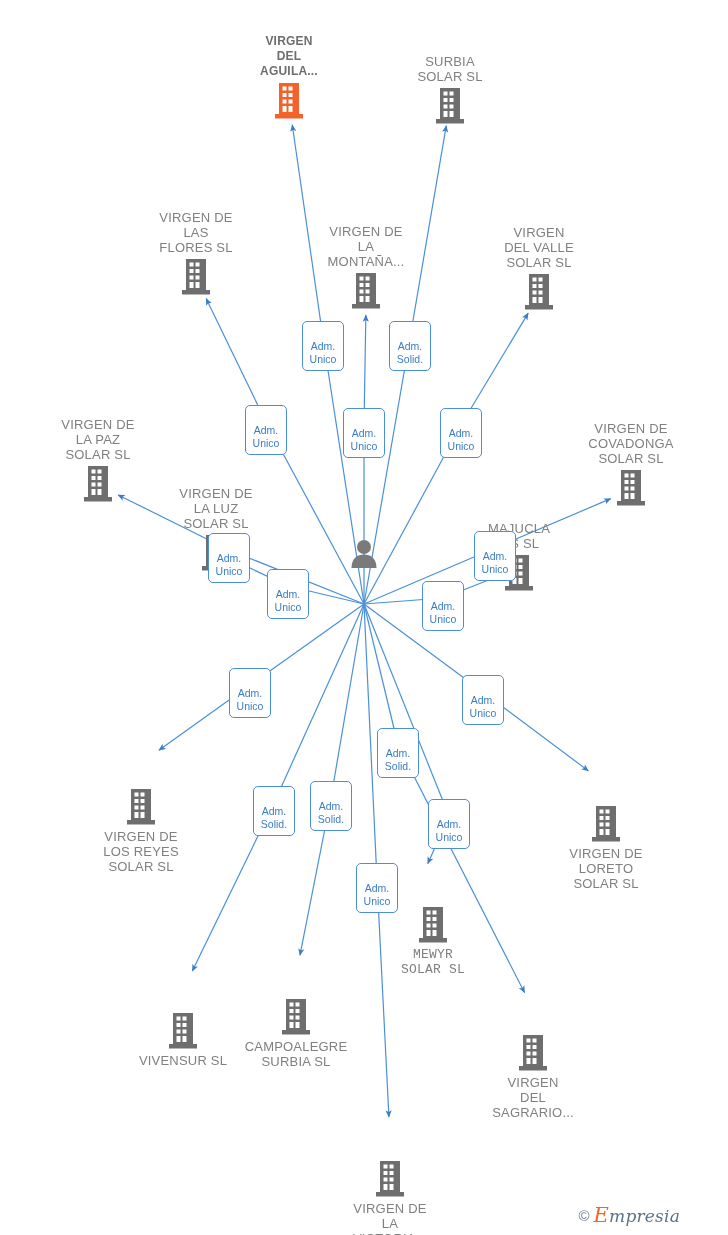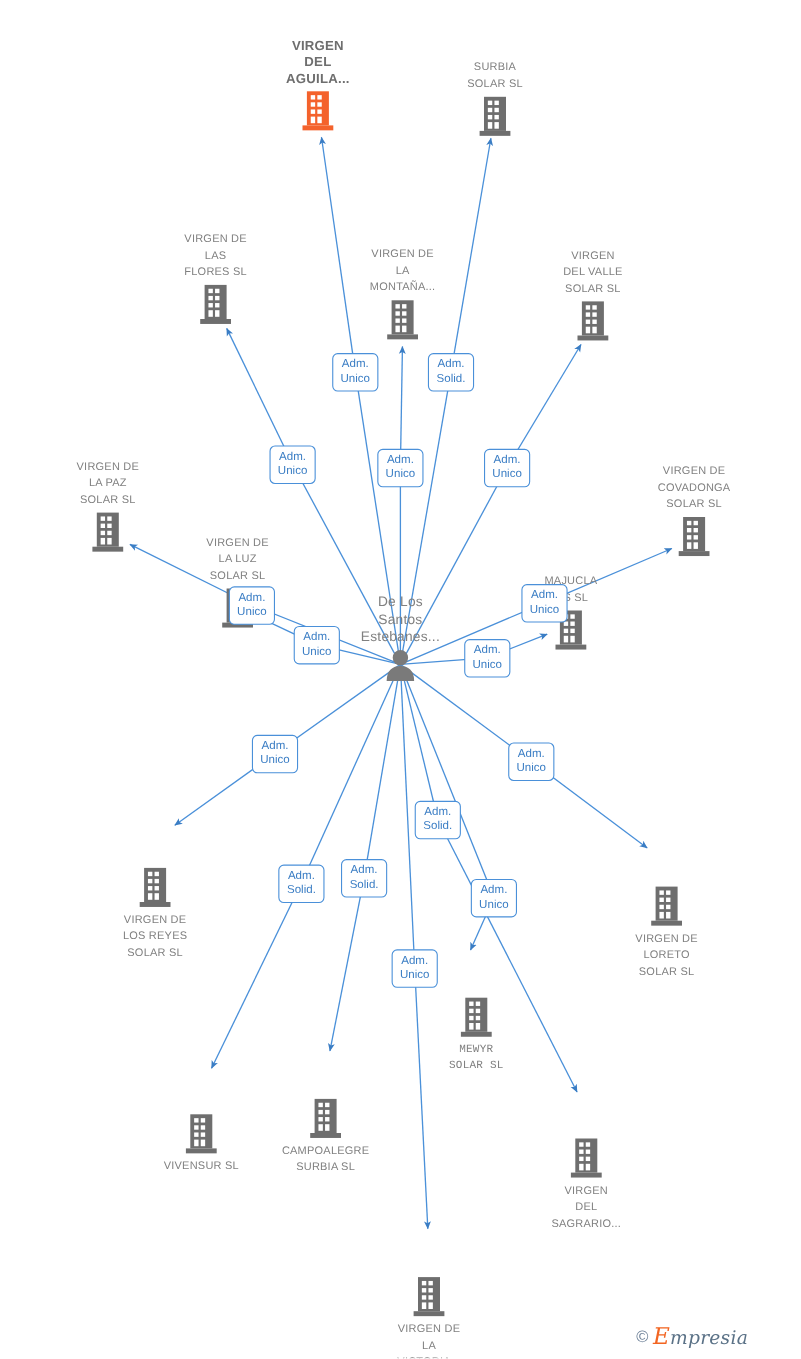--- a/index.html
+++ b/index.html
@@ -27,21 +27,21 @@
     pointer-events: none;
   }
   .node {
     position: absolute;
     width: 140px;
     margin-left: -70px;
     text-align: center;
     pointer-events: auto;
   }
   .node .label {
-    font-size: 10px;
+    font-size: 13px;
     line-height: 15px;
     color: #808080;
     letter-spacing: 0.2px;
     white-space: pre-line;
     font-weight: normal;
   }
   .node.root .label {
     color: #6e6e6e;
     font-weight: bold;
     font-size: 12px;
@@ -63,21 +63,21 @@
   .badge {
     position: absolute;
     box-sizing: border-box;
     border: 1.4px solid #4a90d9;
     border-radius: 5px;
     background: #ffffff;
     color: #3a7dc4;
     font-size: 10.5px;
     line-height: 13px;
     text-align: center;
-    padding: 3px 4px 4px 4px;
+    padding: 18px 4px 4px 4px;
     width: 42px;
     margin-left: -21px;
     white-space: pre-line;
   }
   .watermark {
     position: absolute;
     right: 8px;
     bottom: 8px;
     display: flex;
     align-items: center;
@@ -408,23 +408,20 @@
             <rect x="10.5" y="17.5" width="4" height="4" fill="#ffffff"></rect>
             <rect x="16.5" y="17.5" width="4" height="4" fill="#ffffff"></rect>
             <rect x="10.5" y="24" width="4" height="6" fill="#ffffff"></rect>
             <rect x="16.5" y="24" width="4" height="6" fill="#ffffff"></rect>
           </svg></span>
         <div class="label">VIRGEN DE
 LA
 VICTORIA...</div>
       </div>
       <div class="node person label-above" style="left: 364px; top: 539px;">
-        <div class="label">De Los
-Santos
-Estebanes...</div>
         <span class="glyph"><svg width="32" height="30" viewBox="0 0 32 30">
             <circle cx="16" cy="8" r="7" fill="#7a7a7a"></circle>
             <path d="M3.5,29 C3.5,19.5 9,15.5 16,15.5 C23,15.5 28.5,19.5 28.5,29 Z" fill="#7a7a7a"></path>
           </svg></span>
       </div>
     </div>
   <div id="badges-layer">
       <div class="badge" style="left: 323px; top: 321px;"><div>Adm.</div><div>Unico</div></div>
       <div class="badge" style="left: 410px; top: 321px;"><div>Adm.</div><div>Solid.</div></div>
       <div class="badge" style="left: 266px; top: 405px;"><div>Adm.</div><div>Unico</div></div>

